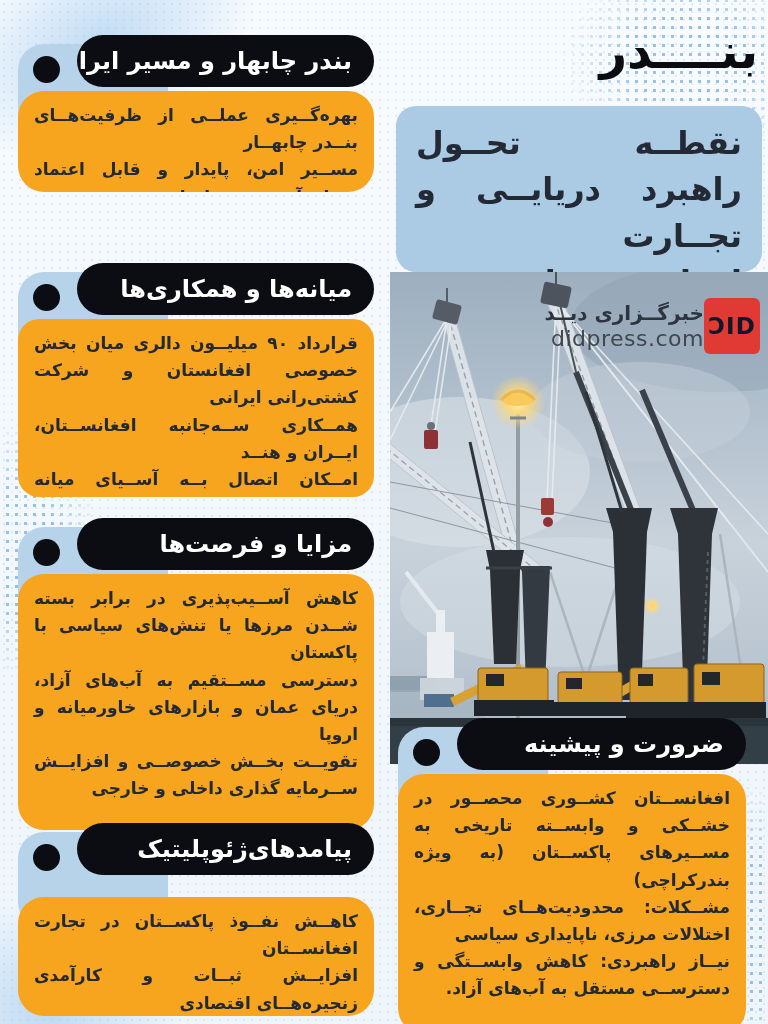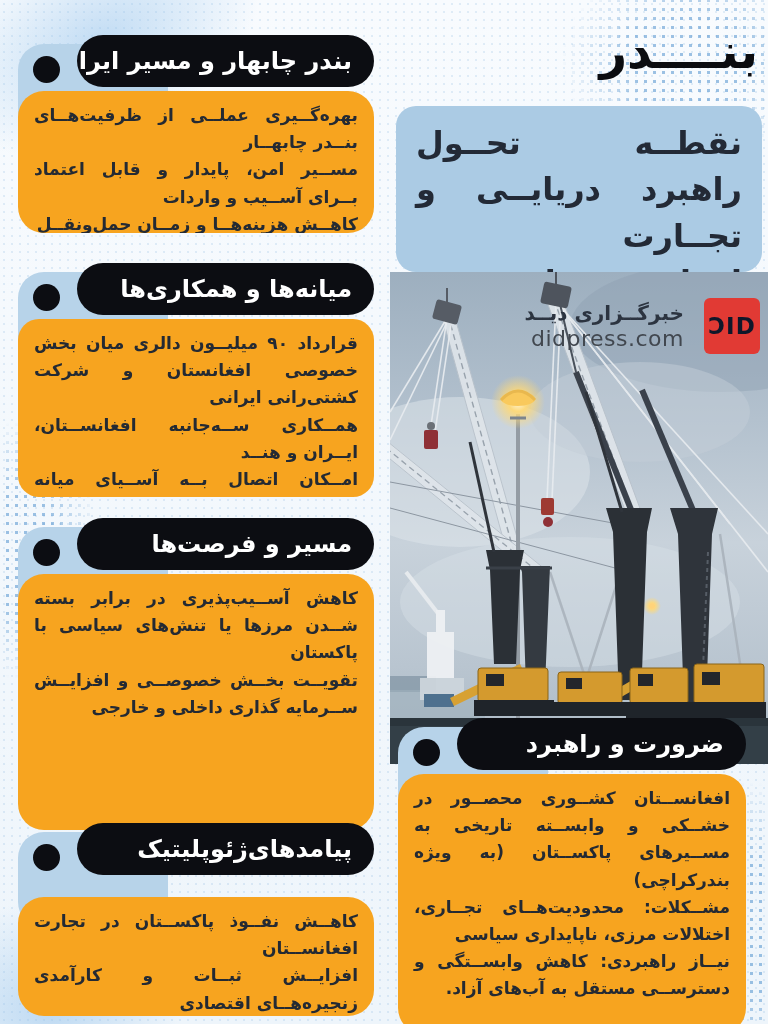--- a/index.html
+++ b/index.html
@@ -30,21 +30,21 @@
   }
   .subtitle-box{
     position:absolute; left:396px; top:106px; width:366px; height:166px; box-sizing:border-box;
     background:#abcbe4; border-radius:20px; padding:14px 20px 0 20px;
     font-size:32px; font-weight:bold; color:#232a36; line-height:1.45;
     text-align:justify; text-align-last:right; overflow:hidden;
   }
   
   .photo{position:absolute; left:390px; top:272px; width:378px; height:492px; overflow:hidden;}
   .photo svg{display:block;}
-  .logo{position:absolute; top:26px; right:8px; display:flex; align-items:center; gap:20px; direction:ltr;}
+  .logo{position:absolute; top:26px; right:8px; display:flex; align-items:center; gap:0; direction:ltr;}
   .logo-text{text-align:right;}
   .logo-agency{font-size:20px; font-weight:bold; color:#2c3440; line-height:1.25;}
   .logo-site{font-size:22px; color:#41474f; direction:ltr; line-height:1.15; letter-spacing:.5px;}
   .logo-mark{
     width:56px; height:56px; background:#e13a34; border-radius:6px; flex:0 0 auto;
     display:flex; align-items:center; justify-content:center;
     color:#0f172a; font-size:23px; font-weight:bold; letter-spacing:1px; direction:ltr;
   }
   
   .card{position:absolute; width:356px;}
@@ -56,21 +56,21 @@
     font-weight:bold; font-size:24px; line-height:52px; padding:0 22px; box-sizing:border-box;
     text-align:right; white-space:nowrap; overflow:hidden;
   }
   .card .body{
     position:absolute; top:56px; left:0; right:0;
     background:#f7a41f; border-radius:26px; box-sizing:border-box;
     padding:11px 16px 0 16px; color:#242a33; font-weight:bold; font-size:17px; line-height:1.6;
     text-align:justify; text-align-last:right; overflow:hidden;
   }
   .card .body .item{margin:0;}
-  .card-1{left:18px; top:35px;}  .card-1 .body{height:142px;}
+  .card-1{left:18px; top:35px;}  .card-1 .body{height:101px;}
   .card-2{left:18px; top:263px;} .card-2 .body{height:178px;border-radius:21px;}
   .card-3{left:18px; top:518px;} .card-3 .body{height:256px;}
   .card-4{left:18px; top:823px;} .card-4 .body{height:119px;margin-top:18px;}
   .card-necessity{left:398px; top:718px; width:348px;} .card-necessity .body{height:260px;}
 </style>
 </head>
 <body>
 
 <div class="page">
 
@@ -231,43 +231,44 @@
       <div class="item">قرارداد ۹۰ میلیــون دالری میان بخش خصوصی افغانستان و شرکت کشتی‌رانی ایرانی</div>
       <div class="item">همــکاری ســه‌جانبه افغانســتان، ایــران و هنــد</div>
       <div class="item">امــکان اتصال بــه آســیای میانه (ترکمنســتان، ازبیکستان،تاجیکستان،قزاقستان)</div>
 
     </div>
   </div>
 
   <div class="card card-3">
     <div class="backdrop"></div>
     <div class="corner-dot"></div>
-    <div class="head">مسیر و فرصت‌ها</div>
+    <div class="head">مزایا و فرصت‌ها</div>
     <div class="body">
       <div class="item">کاهش آســیب‌پذیری در برابر بسته شــدن مرزها یا تنش‌های سیاسی با پاکستان</div>
+      <div class="item">دسترسی مســتقیم به آب‌های آزاد، دریای عمان و بازارهای خاورمیانه و اروپا</div>
       <div class="item">تقویــت بخــش خصوصــی و افزایــش ســرمایه گذاری داخلی و خارجی</div>
 
     </div>
   </div>
 
   <div class="card card-4">
     <div class="backdrop"></div>
     <div class="corner-dot"></div>
     <div class="head">پیامدهای‌ژئوپلیتیک</div>
     <div class="body">
       <div class="item">کاهــش نفــوذ پاکســتان در تجارت افغانســتان</div>
       <div class="item">افزایــش ثبــات و کارآمدی زنجیره‌هــای اقتصادی</div>
 
     </div>
   </div>
 
   <div class="card card-necessity">
     <div class="backdrop"></div>
     <div class="corner-dot"></div>
-    <div class="head">ضرورت و راهبرد</div>
+    <div class="head">ضرورت و پیشینه</div>
     <div class="body">
       <div class="item">افغانســتان کشــوری محصــور در خشــکی و وابســته تاریخی به مســیرهای پاکســتان (به ویژه بندرکراچی)</div>
       <div class="item">مشــکلات: محدودیت‌هــای تجــاری، اختلالات مرزی، ناپایداری سیاسی</div>
       <div class="item">نیــاز راهبردی: کاهش وابســتگی و دسترســی مستقل به آب‌های آزاد.</div>
     </div>
   </div>
 
 </div>
 
 </body></html>

